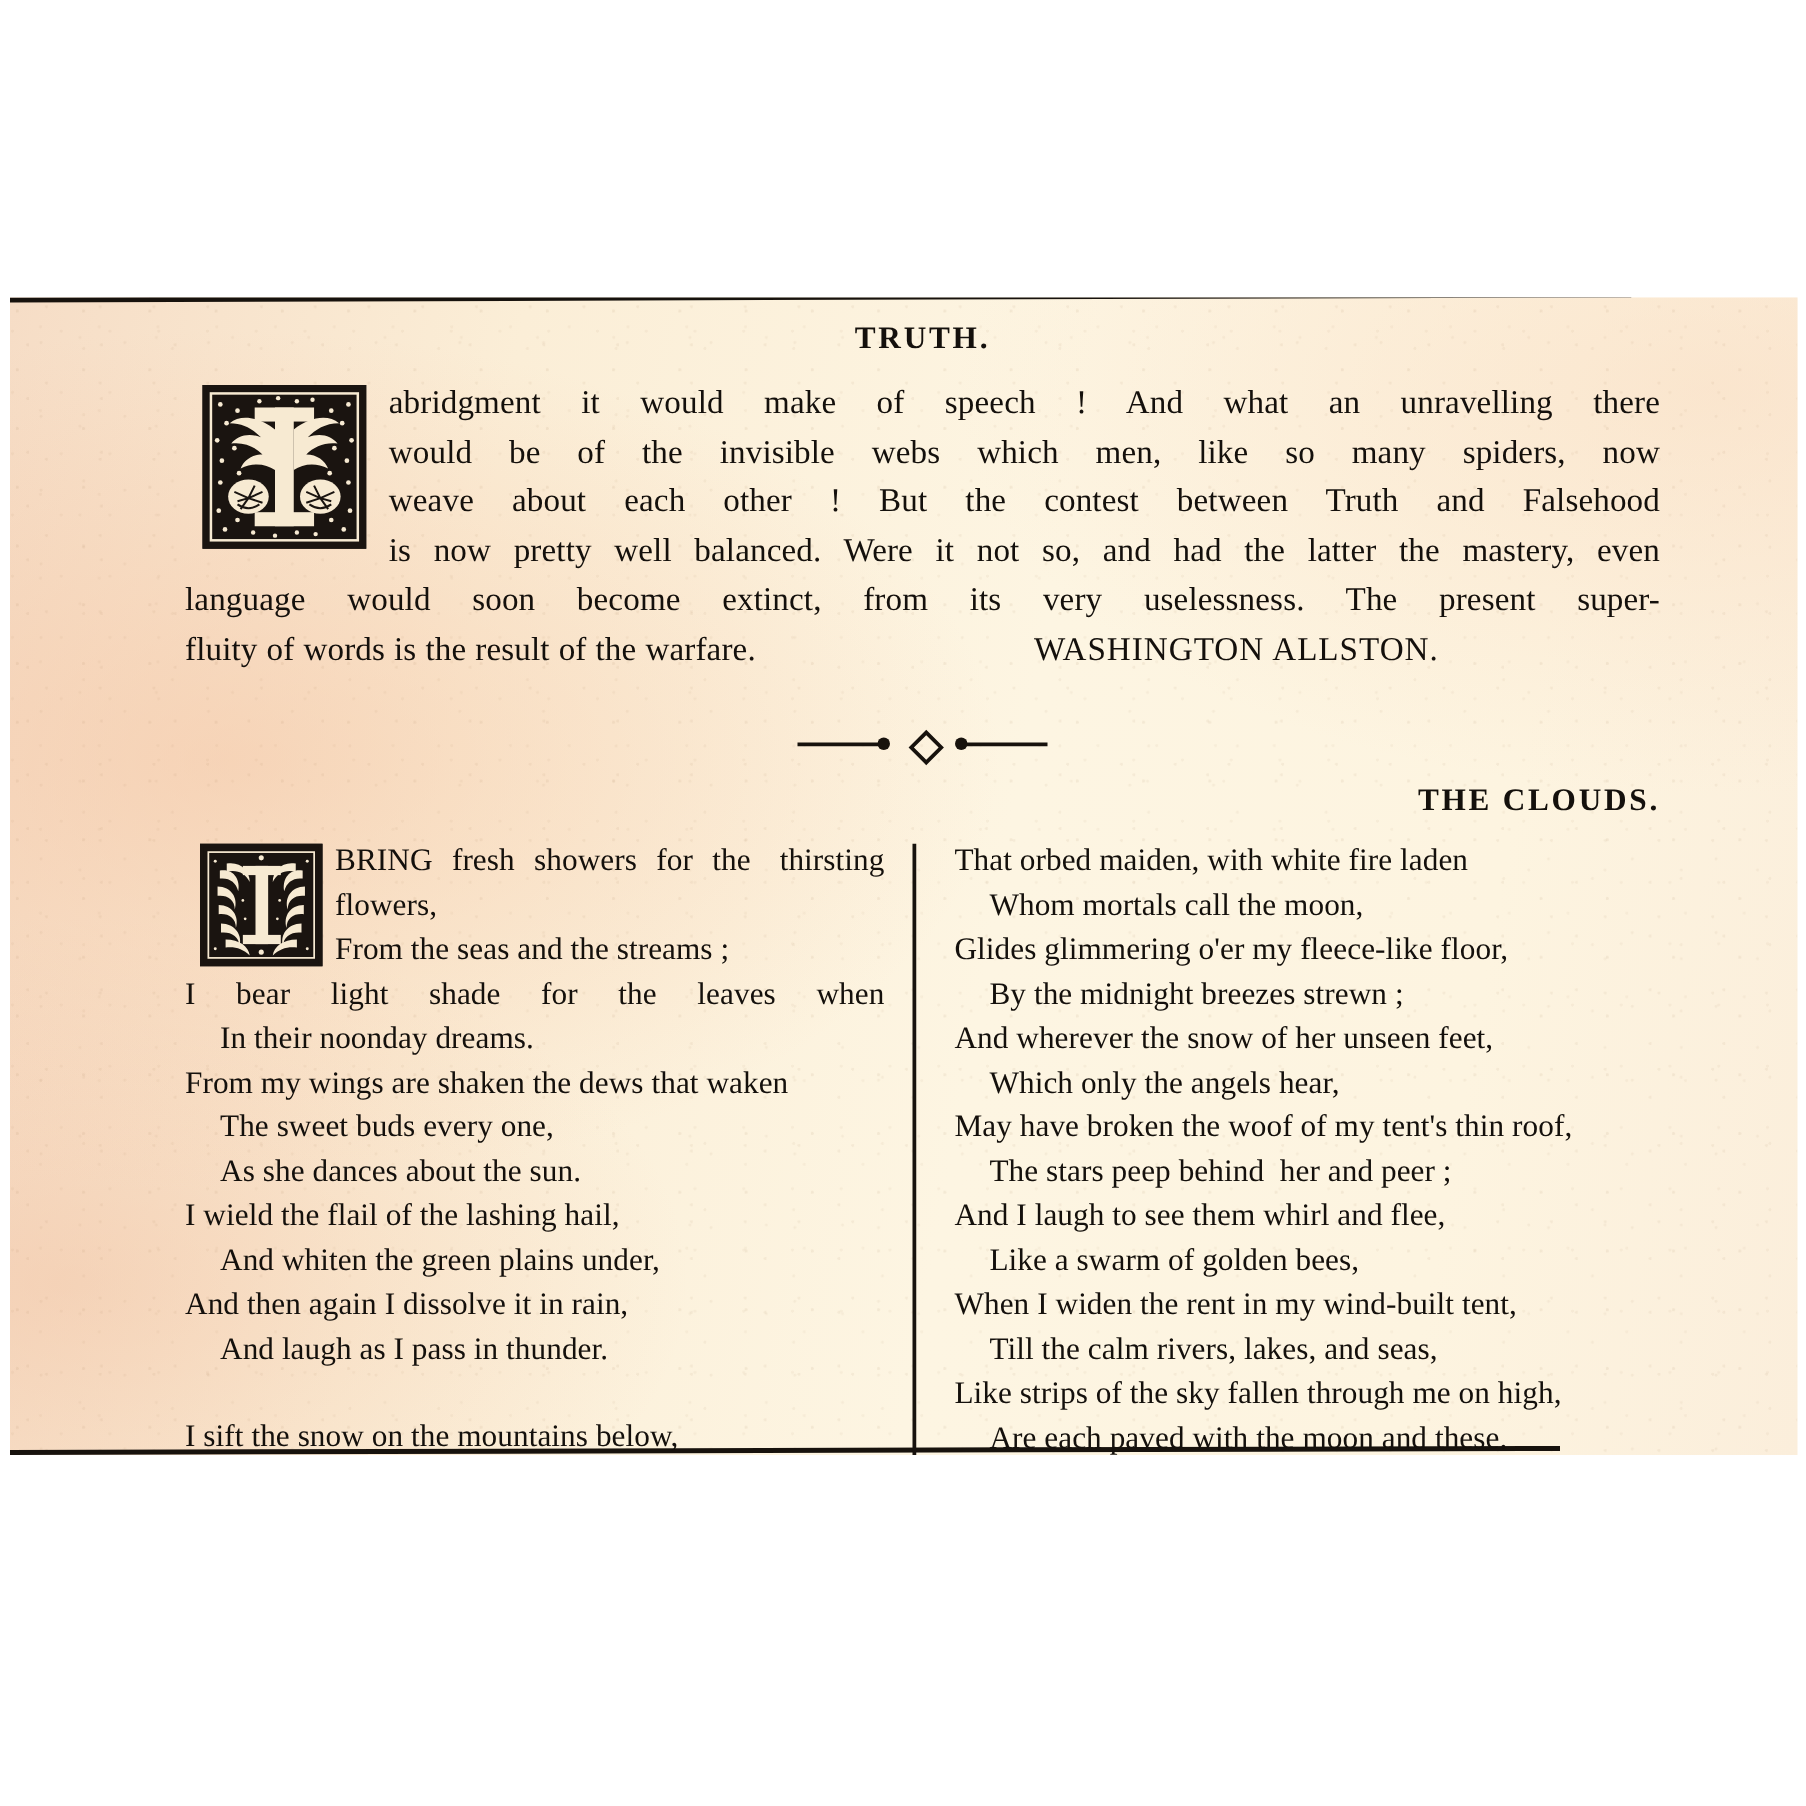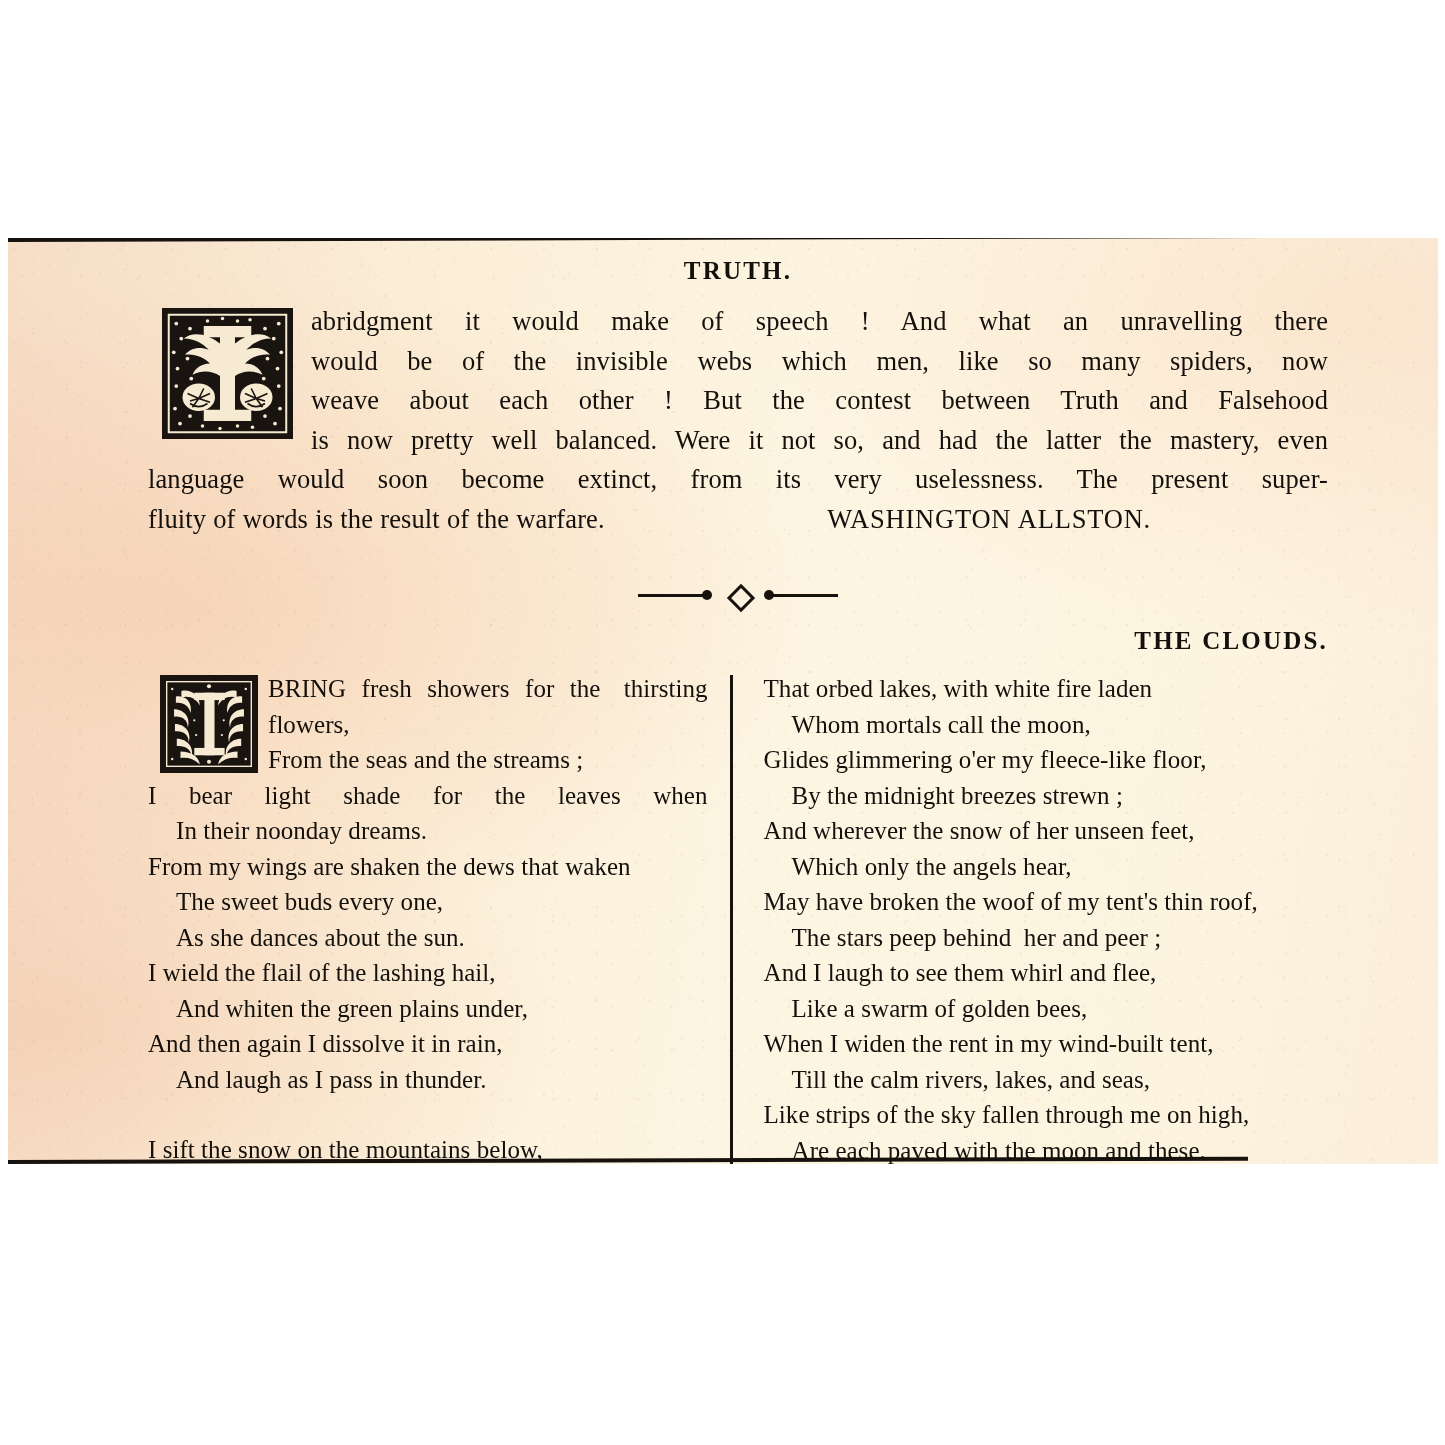--- a/index.html
+++ b/index.html
@@ -401,21 +401,21 @@
           <div class="stanza">
             <span class="vline">I sift the snow on the mountains below,</span>
             <span class="vline indent">And their great pines groan aghast ;</span>
 
           </div>
         </div>
 
         <div class="col" id="col-right">
 
           <div class="stanza">
-            <span class="vline">That orbed lakes, with white fire laden</span>
+            <span class="vline">That orbed maiden, with white fire laden</span>
             <span class="vline indent">Whom mortals call the moon,</span>
             <span class="vline">Glides glimmering o'er my fleece-like floor,</span>
             <span class="vline indent">By the midnight breezes strewn ;</span>
             <span class="vline">And wherever the snow of her unseen feet,</span>
             <span class="vline indent">Which only the angels hear,</span>
             <span class="vline">May have broken the woof of my tent's thin roof,</span>
             <span class="vline indent">The stars peep behind  her and peer ;</span>
             <span class="vline">And I laugh to see them whirl and flee,</span>
             <span class="vline indent">Like a swarm of golden bees,</span>
             <span class="vline">When I widen the rent in my wind-built tent,</span>

